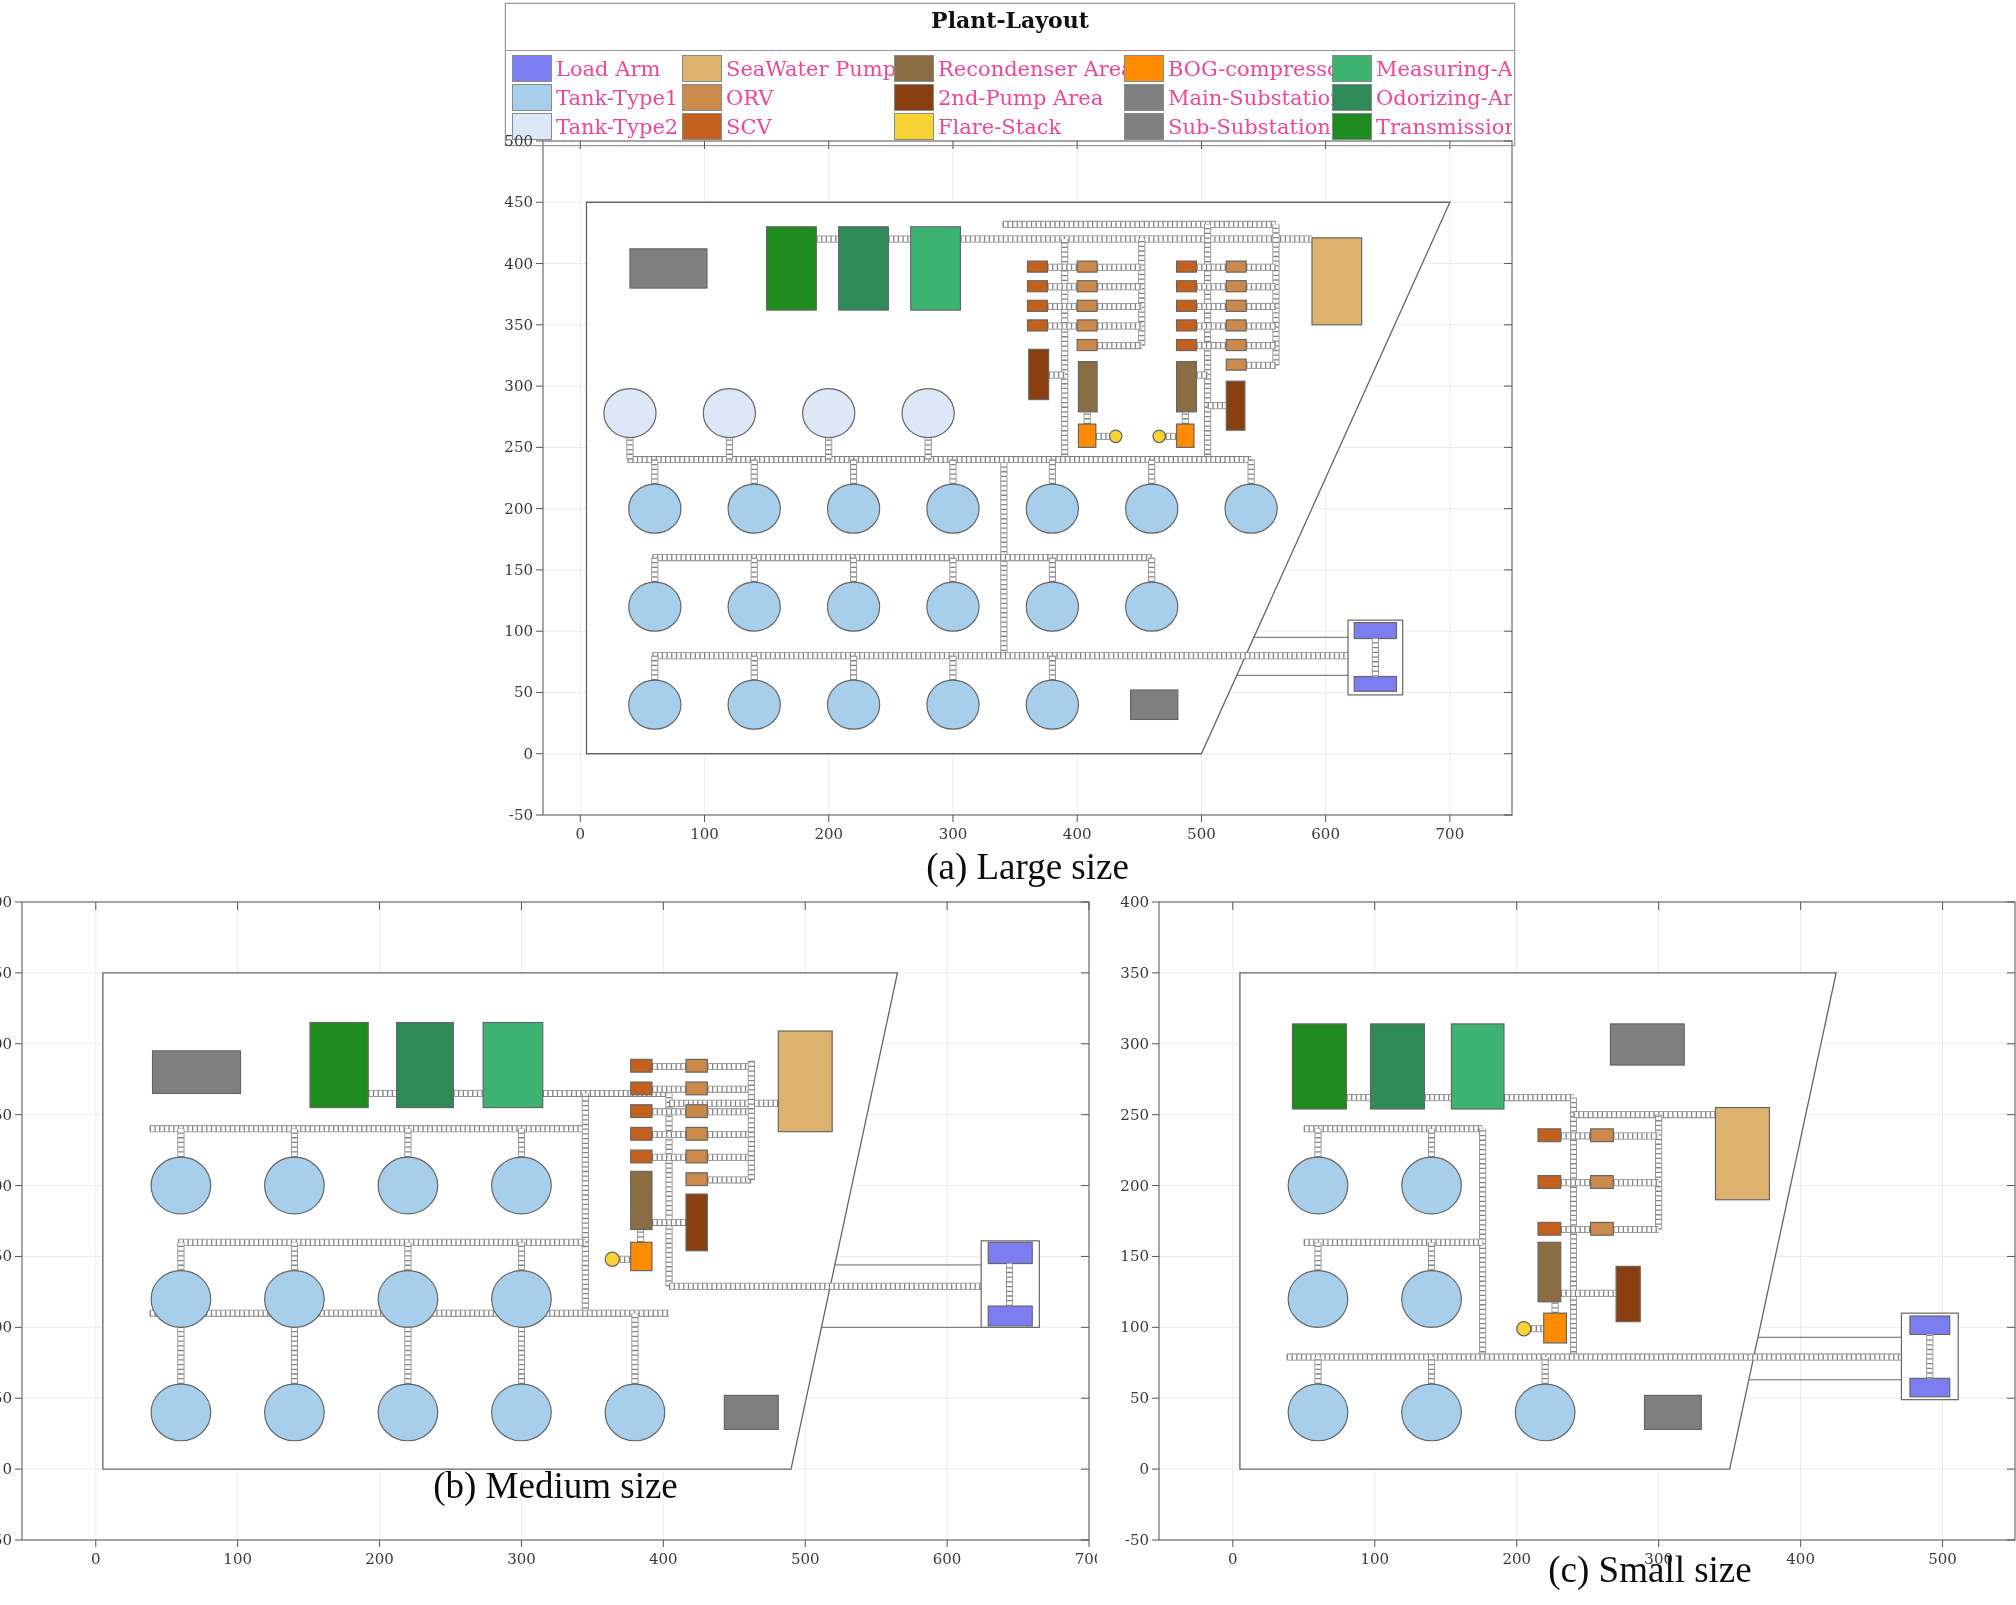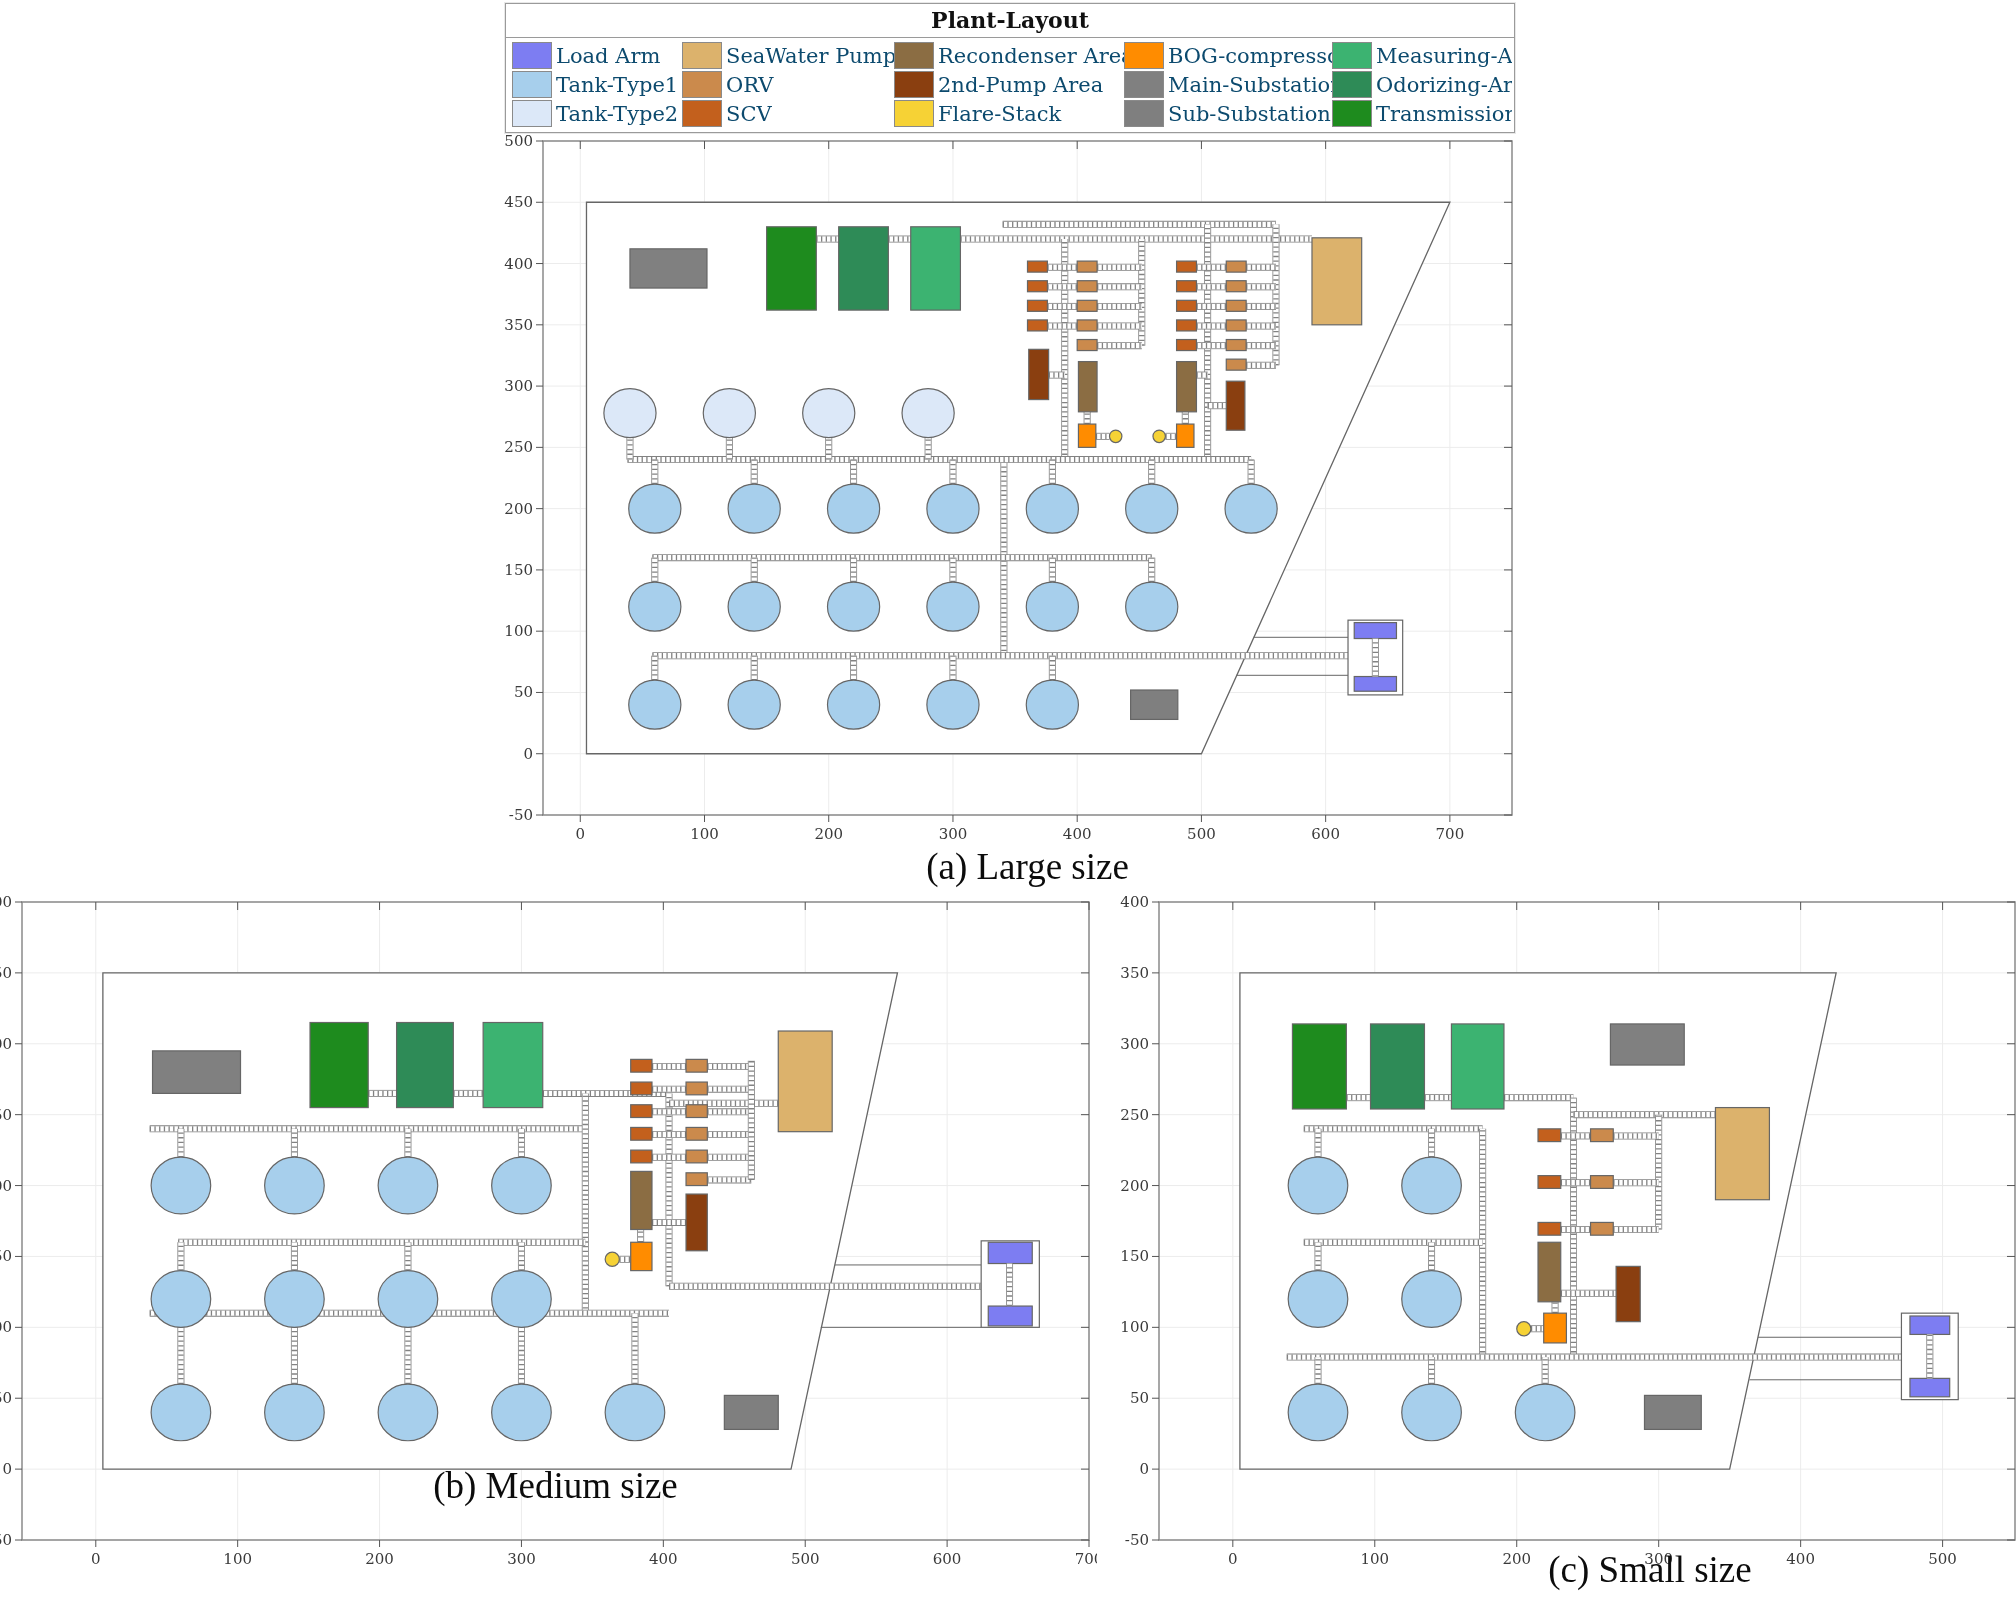--- a/index.html
+++ b/index.html
@@ -1,29 +1,29 @@
 <!DOCTYPE html>
 <html><head>
 <meta charset="utf-8">
 <style>
   html,body{margin:0;padding:0;background:#fff;}
   #page{position:relative;width:2016px;height:1605px;background:#fff;overflow:hidden;
         font-family:"DejaVu Serif", serif;}
   .legend{position:absolute;left:505px;top:3px;width:1008px;background:#fff;
           border:1px solid #9a9a9a;box-shadow:0 0 0 1px #e8e8e8;}
-  .legend-title{text-align:center;font-weight:bold;font-size:22px;padding:3px 0 4px 0;
+  .legend-title{text-align:center;font-weight:bold;font-size:22px;padding:3px 0 17px 0;
                 border-bottom:1px solid #9a9a9a;color:#111;}
   .legend-grid{display:grid;grid-auto-flow:column;
                grid-template-rows:repeat(3,29px);
                grid-template-columns:170px 212px 230px 208px auto;
                padding:3px 2px 4px 6px;align-items:center;}
   .legend-item{display:flex;align-items:center;height:29px;overflow:hidden;}
   .swatch{display:inline-block;width:38px;height:25px;border:1px solid #8a8a8a;
           margin-right:4px;flex:0 0 auto;}
-  .legend-label{font-size:21px;color:#0c4a6e;white-space:nowrap;}
+  .legend-label{font-size:21px;color:#ec4899;white-space:nowrap;}
   .panel-svg{position:absolute;}
   .caption{position:absolute;text-align:center;
            font-family:Liberation Serif, serif;font-size:37px;color:#0c0c0c;}
   svg text{font-family:"DejaVu Serif", serif;font-size:15px;fill:#3a3a3a;}
 </style>
 </head>
 <body>
 <div id="page">
 
   <div class="legend">

